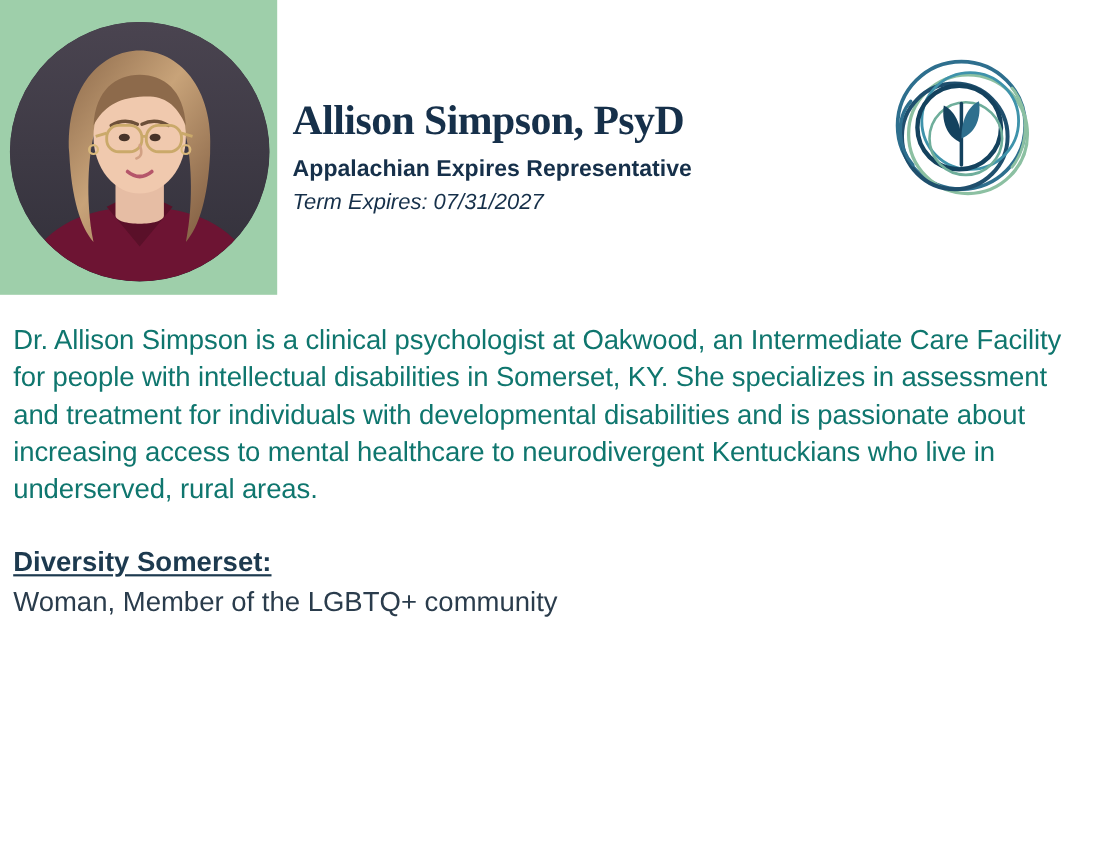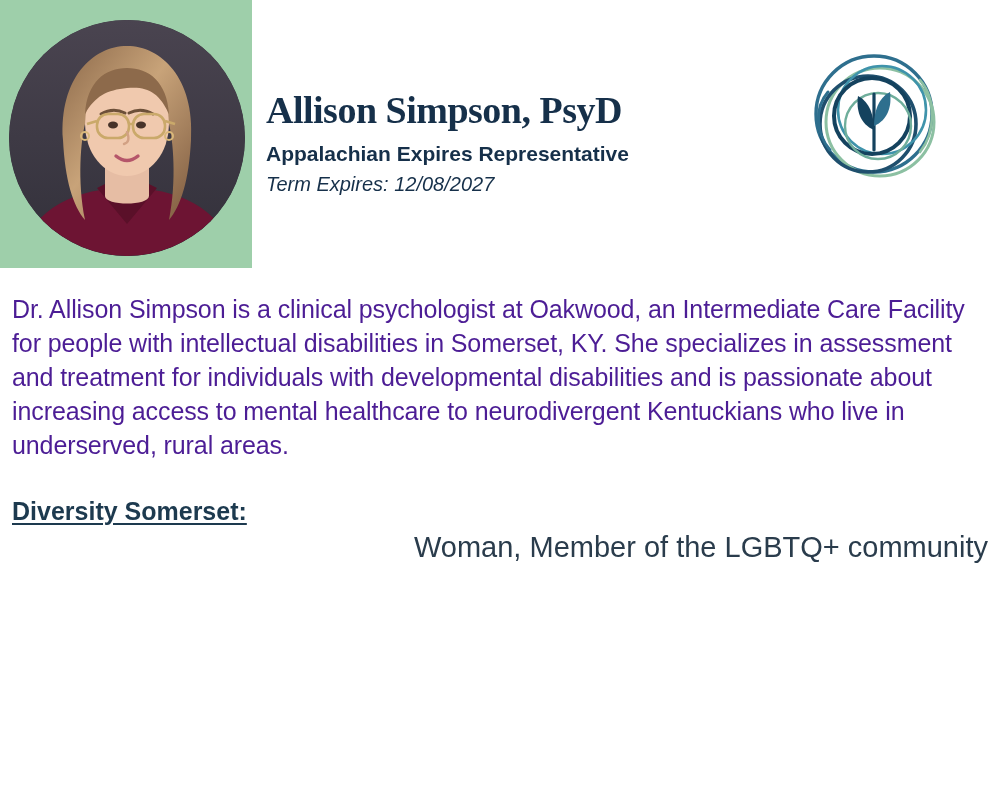--- a/index.html
+++ b/index.html
@@ -92,42 +92,41 @@
   .content {
     position: absolute;
     left: 12px;
     top: 292px;
     width: 976px;
   }
 
   .bio {
     font-size: 25px;
     line-height: 34px;
-    color: #4c1d95;
+    color: #0f766e;
     margin: 0 0 32px 0;
     letter-spacing: -0.1px;
   }
 
   .diversity-heading {
     font-size: 25px;
     line-height: 34px;
     color: #1d3a4f;
     font-weight: bold;
     text-decoration: underline;
     text-underline-offset: 3px;
     margin: 0 0 2px 0;
     display: inline-block;
   }
 
   .diversity-value {
-    font-size: 29px;
+    font-size: 25px;
     line-height: 34px;
     color: #2a3c4c;
     margin: 0;
-    text-align: right;
   }
 </style>
 </head>
 <body>
 
 <div class="header">
 
   <div class="photo-panel">
     <div class="avatar">
       <svg width="236" height="236" viewBox="0 0 236 236" xmlns="http://www.w3.org/2000/svg">
@@ -179,21 +178,21 @@
           <circle cx="76" cy="116" r="4" fill="none" stroke="#d9b87a" stroke-width="2"></circle>
           <circle cx="160" cy="116" r="4" fill="none" stroke="#d9b87a" stroke-width="2"></circle>
         </g>
       </svg>
     </div>
   </div>
 
   <div class="title-block">
     <h1 class="person-name">Allison Simpson, PsyD</h1>
     <div class="person-role">Appalachian Expires Representative</div>
-    <div class="person-term">Term Expires: 12/08/2027</div>
+    <div class="person-term">Term Expires: 07/31/2027</div>
   </div>
 
   <div class="logo">
     <svg width="160" height="160" viewBox="0 0 160 160" xmlns="http://www.w3.org/2000/svg">
       <g fill="none" stroke-linecap="round">
         <circle cx="80" cy="76" r="58" stroke="#2e6f8e" stroke-width="3.4"></circle>
         <circle cx="86" cy="84" r="54" stroke="#8cc0a2" stroke-width="3"></circle>
         <circle cx="74" cy="86" r="48" stroke="#1f4f6d" stroke-width="3.6"></circle>
         <circle cx="88" cy="72" r="44" stroke="#3f93ab" stroke-width="2.6"></circle>
         <circle cx="78" cy="78" r="38" stroke="#14425e" stroke-width="4"></circle>

